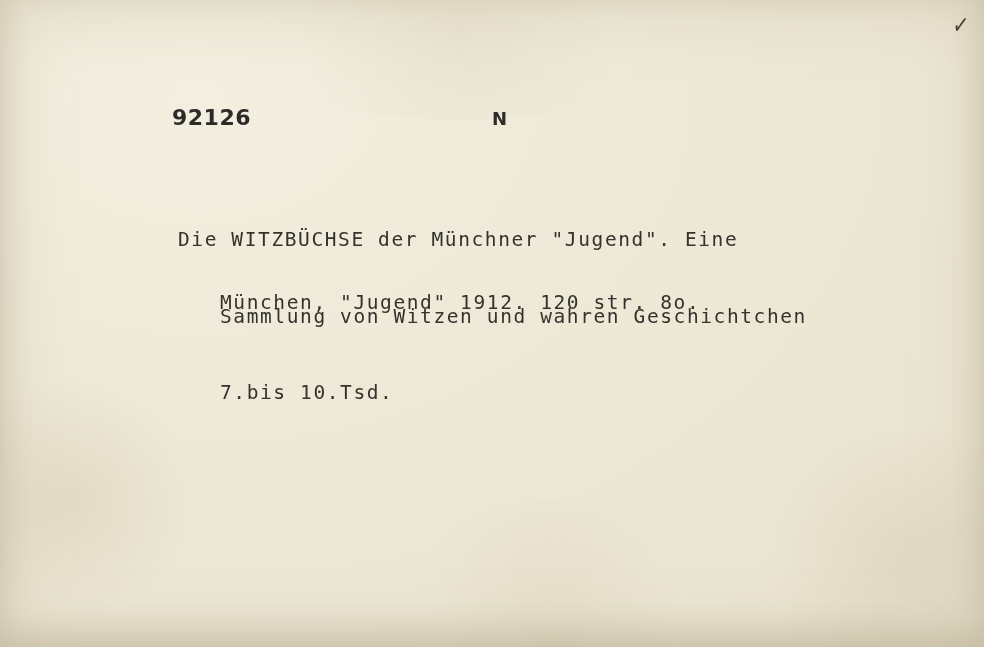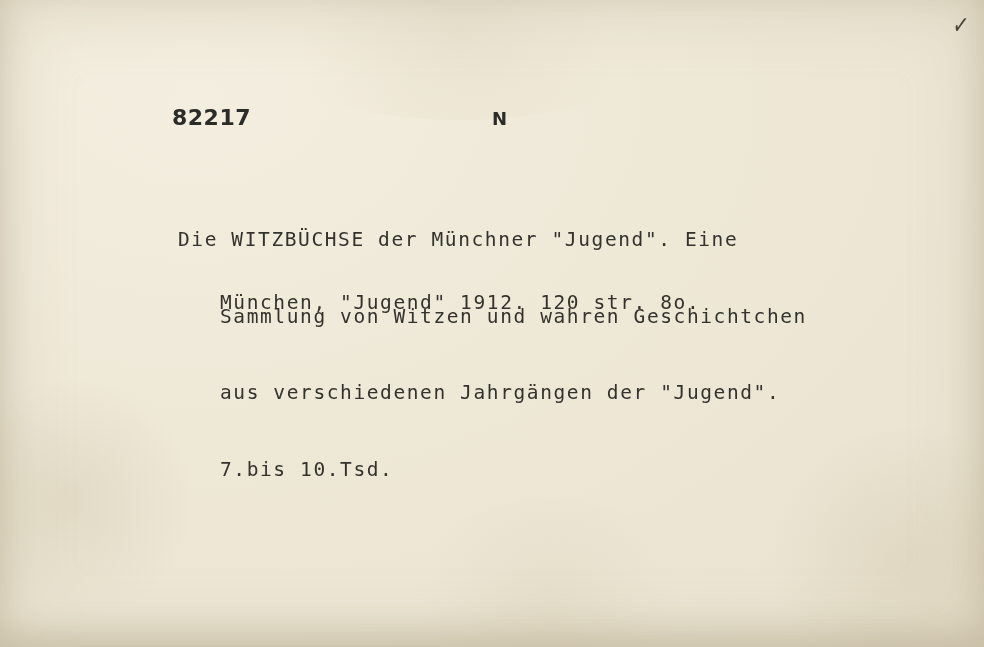--- a/index.html
+++ b/index.html
@@ -116,27 +116,26 @@
 <div class="card">
 
   <div class="blotch b1"></div>
   <div class="blotch b2"></div>
   <div class="blotch b3"></div>
   <div class="blotch b4"></div>
   <div class="edge-dark"></div>
 
   <div class="checkmark">✓</div>
 
-  <div class="callnumber">82217</div>
+  <div class="callnumber">92126</div>
 
   <div class="marker-n">N</div>
 
   <div class="body-block">
     <span class="line">Die WITZBÜCHSE der Münchner "Jugend". Eine</span>
     <span class="line indent">Sammlung von Witzen und wahren Geschichtchen</span>
-    <span class="line indent">aus verschiedenen Jahrgängen der "Jugend".</span>
     <span class="line indent">7.bis 10.Tsd.</span>
   </div>
 
   <div class="imprint">München, "Jugend" 1912. 120 str. 8o.</div>
 
   <div class="ghost"></div>
 </div>
 
 </body></html>

